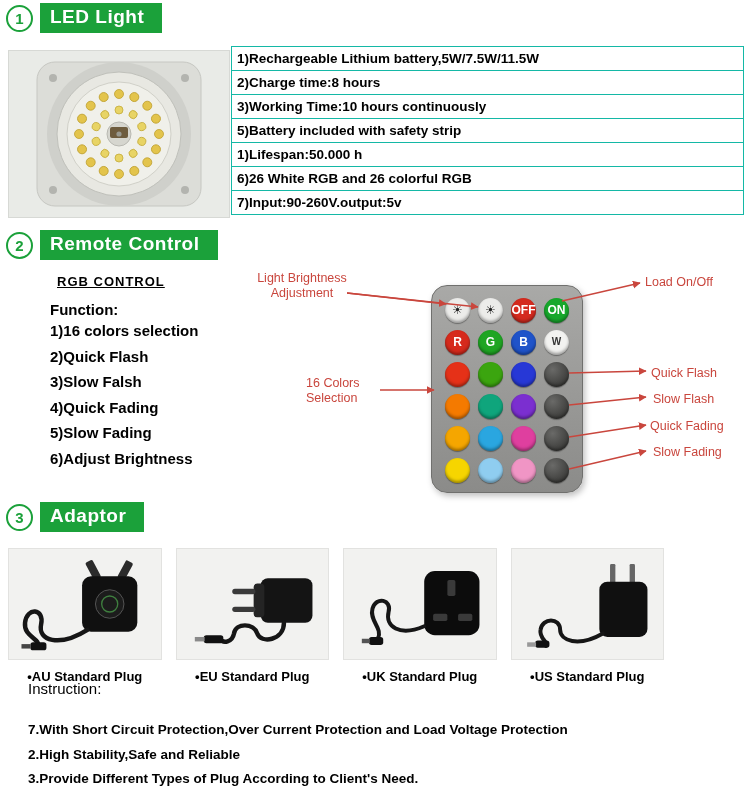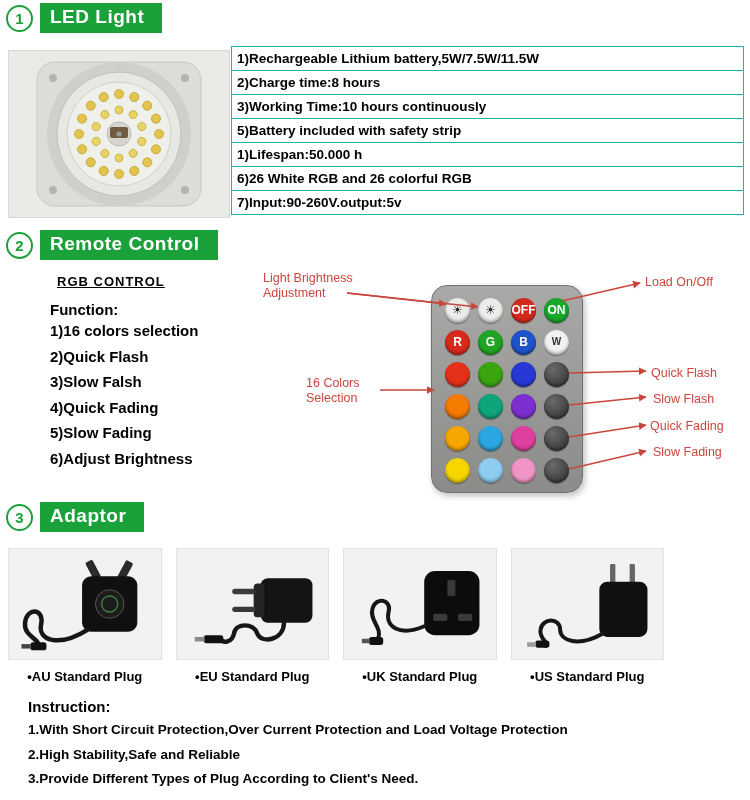--- a/index.html
+++ b/index.html
@@ -47,21 +47,21 @@
   .ann{position:absolute;color:var(--red);font-size:12.5px;line-height:1.2;white-space:normal;}
   .overlay{position:absolute;left:0;top:0;pointer-events:none;}
   .overlay line{stroke:var(--red);stroke-width:1.3;}
   .overlay .arrhead{fill:var(--red);}
 
   
   .plugs{position:absolute;left:8px;top:548px;width:656px;display:flex;gap:14px;}
   .plug{flex:1;display:flex;flex-direction:column;align-items:center;}
   .plug-img{width:100%;height:112px;background:#f2f2f0;border:1px solid #e2e2e0;box-sizing:border-box;}
   .plug-label{margin-top:9px;font-weight:bold;font-size:13px;white-space:nowrap;}
-  .instr-label{position:absolute;left:28px;top:698px;font-weight:bold;font-size:15px;}
+  .instr-label{position:absolute;left:28px;top:680px;font-weight:normal;font-size:15px;}
   .instr-list{position:absolute;left:28px;top:722px;width:714px;}
   .instr-list div{font-weight:bold;font-size:13.5px;margin-bottom:9.5px;white-space:nowrap;}
 </style>
 </head>
 <body>
 
 <div class="page">
 
   <div class="sec-head" style="left:6px;top:3px;">
     <div class="num">1</div>
@@ -247,21 +247,21 @@
         <div class="rbtn" style="background:#8fcdf0;"></div>
       </div>
     <div class="cell">
         <div class="rbtn" style="background:#f095c5;"></div>
       </div>
     <div class="cell">
         <div class="rbtn b-dark"></div>
       </div>
   </div>
 
-  <div class="ann" style="left:263px;top:271px;width:112px;">Light Brightness Adjustment</div>
+  <div class="ann" style="left:246px;top:271px;width:112px;text-align:center;">Light Brightness Adjustment</div>
   <div class="ann" style="left:645px;top:275px;white-space:nowrap;">Load On/Off</div>
   <div class="ann" style="left:306px;top:376px;width:72px;">16 Colors Selection</div>
   <div class="ann" style="left:651px;top:366px;white-space:nowrap;">Quick Flash</div>
   <div class="ann" style="left:653px;top:392px;white-space:nowrap;">Slow Flash</div>
   <div class="ann" style="left:650px;top:419px;white-space:nowrap;">Quick Fading</div>
   <div class="ann" style="left:653px;top:445px;white-space:nowrap;">Slow Fading</div>
 
   <svg class="overlay" width="750" height="800">
     <defs>
       <marker id="arr" markerWidth="8" markerHeight="8" refX="5.5" refY="3" orient="auto">
@@ -337,18 +337,18 @@
           <rect x="26" y="96" width="16" height="8" rx="3" fill="#111"></rect>
           <rect x="17" y="98" width="10" height="5" fill="#999"></rect>
         </svg>
       </div>
       <div class="plug-label">•US Standard Plug</div>
     </div>
   </div>
 
   <div class="instr-label">Instruction:</div>
   <div class="instr-list">
-    <div>1.With Short Circuit Protection,Over Current Protection and Load Voltage Protection</div>
+    <div>7.With Short Circuit Protection,Over Current Protection and Load Voltage Protection</div>
     <div>2.High Stability,Safe and Reliable</div>
     <div>3.Provide Different Types of Plug According to Client's Need.</div>
   </div>
 
 </div>
 
 </body></html>

